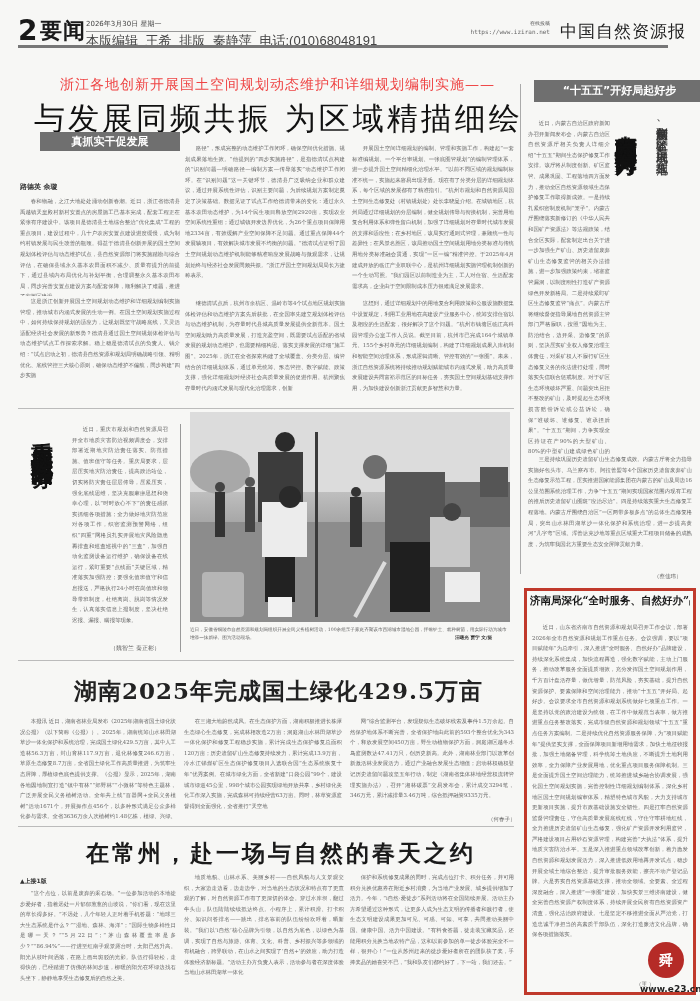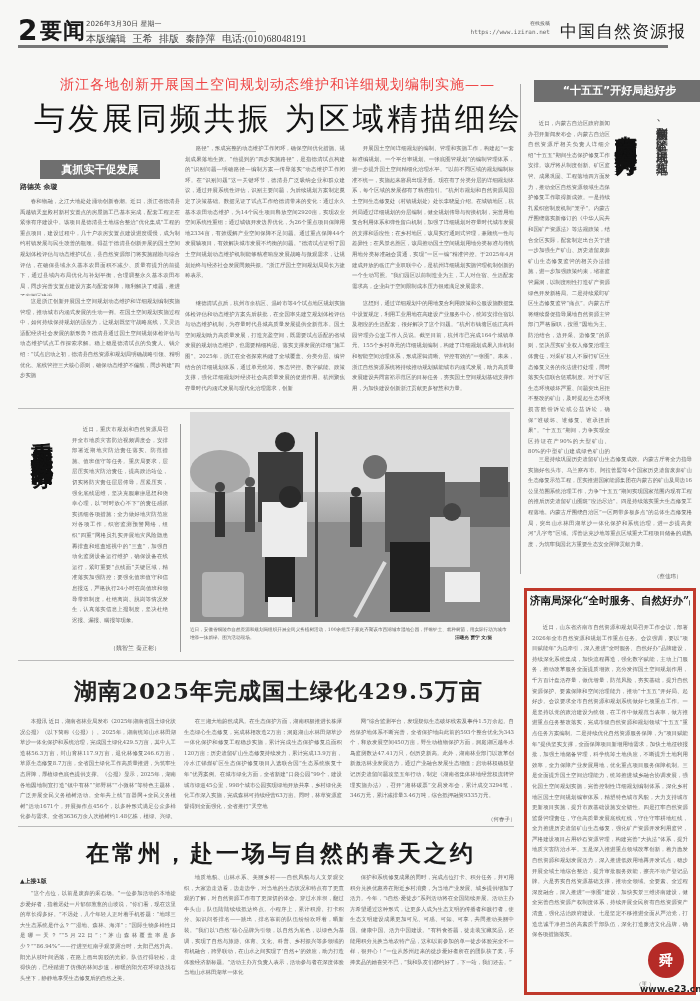--- a/index.html
+++ b/index.html
@@ -2,21 +2,21 @@
 <html><head>
 <meta charset="utf-8">
 <style>
   *{box-sizing:border-box;margin:0;padding:0}
   html,body{width:700px;height:1001px;background:#f7f7f5;overflow:hidden}
   body{position:relative;font-family:"DejaVu Serif",serif;color:#333}
   .abs{position:absolute}
   .masthead-num{left:18px;top:14px;font-family:"DejaVu Sans",sans-serif;font-weight:bold;font-size:28px;color:#1a1a1a}
   .masthead-name{left:40px;top:16px;font-family:"DejaVu Sans",sans-serif;font-weight:bold;font-size:22px;color:#1a1a1a;letter-spacing:1px}
   .meta1{left:86px;top:19px;font-size:7px;color:#444;font-family:"DejaVu Sans",sans-serif;border-bottom:1px solid #999;padding-bottom:2px;width:170px}
-  .meta2{left:86px;top:32px;font-size:10px;color:#444;font-family:Liberation Serif, serif;word-spacing:4px}
+  .meta2{left:86px;top:32px;font-size:13px;color:#444;font-family:Liberation Sans, sans-serif;word-spacing:4px}
   .site{left:470px;top:20px;font-size:5px;color:#555;text-align:right;width:80px;font-family:"DejaVu Sans",sans-serif}
   .site2{left:470px;top:28px;font-size:6px;color:#666;text-align:right;width:80px;font-family:"DejaVu Sans Mono",monospace}
   .paper-name{left:560px;top:20px;font-size:17px;font-weight:normal;color:#222;letter-spacing:1px}
   .rule-top{left:18px;top:45px;width:650px;height:3px;background:#777}
   .kicker{left:60px;top:76px;font-size:14px;color:#ef4444;letter-spacing:1px}
   .headline{left:34px;top:98px;font-family:"DejaVu Sans",sans-serif;font-weight:normal;font-size:31px;color:#111;letter-spacing:3px;white-space:nowrap}
   .col-text{font-size:5.4px;line-height:10.6px;color:#666;text-align:justify;overflow:hidden}
   .tag-box{background:#6f6f6f;color:#fff;font-family:"DejaVu Sans",sans-serif;font-weight:bold;text-align:center}
   .byline{font-size:7px;font-weight:bold;color:#333;font-family:"DejaVu Sans",sans-serif}
   .vhead{writing-mode:vertical-rl;font-weight:bold;color:#111}
@@ -36,21 +36,21 @@
 <div class="abs meta1">2026年3月30日 星期一</div>
 <div class="abs meta2">本版编辑 王希 排版 秦静萍 电话:(010)68048191</div>
 <div class="abs site">在线投稿</div>
 <div class="abs site2">https://www.iziran.net</div>
 <div class="abs paper-name">中国自然资源报</div>
 <div class="abs rule-top"></div>
 
 <div class="abs kicker">浙江各地创新开展国土空间规划动态维护和详细规划编制实施——</div>
 <div class="abs headline">与发展同频共振  为区域精描细绘</div>
 
-<div class="abs tag-box" style="left:40px;top:160px;width:120px;height:19px;line-height:19px;font-size:11px">真抓实干促发展</div>
+<div class="abs tag-box" style="left:40px;top:132px;width:140px;height:19px;line-height:19px;font-size:11px">真抓实干促发展</div>
 <div class="abs byline" style="left:20px;top:182px">路德英 余璇</div>
 
 <div class="abs col-text" style="left:20px;top:196px;width:160px;height:100px;text-indent:2em">春和物融，之江大地处处涌动创新春潮。近日，浙江省德清县禹越镇天皇殿村新村安置点的房屋施工已基本完成，配套工程正在紧张有序建设中。该项目是德清县土地综合整治“优化集成”工程的重点项目，建设过程中，几十户农房安置点建设进度缓慢，成为制约村镇发展与民生改善的瓶颈。得益于德清县创新开展的国土空间规划体检评估与动态维护试点，县自然资源部门将实施踏勘与综合评估，在确保县域永久基本农田面积不减少、质量有提升的前提下，通过县域内布局优化与补划平衡，合理调整永久基本农田布局，同步完善安置点建设方案与配套保障，顺利解决了难题，推进了安置区建设。</div>
 <div class="abs col-text" style="left:20px;top:296px;width:160px;height:106px;text-indent:2em">这是浙江创新开展国土空间规划动态维护和详细规划编制实施管理，推动城市内涵式发展的生动一例。在国土空间规划实施过程中，如何持续保持规划的适应力，让规划既坚守战略底线，又灵活适配经济社会发展的新形势？德清县通过国土空间规划体检评估与动态维护试点工作探索求解。稳上稳是德清试点的负责人、钱介绍：“试点启动之初，德清县自然资源和规划局明确战略引领、精明优化、底线管控三大核心原则，确保动态维护不偏航，同步构建“四步实施</div>
 <div class="abs col-text" style="left:185px;top:143px;width:160px;height:155px;text-indent:2em">路径”，形成完整的动态维护工作闭环，确保空间优化措施、规划成果落地生效。”他提到的“四步实施路径”，是指德清试点构建的“识别问题—明确路径—编制方案—传导落实”动态维护工作闭环。在“识别问题”这一关键环节，德清县广泛吸纳企业和群众建议，通过开展系统性评估，识别主要问题，为后续规划方案制定奠定了决策基础。数据见证了试点工作给德清带来的变化：通过永久基本农田动态维护，为14个民生项目释放空间2920亩，实现农业空间系统性重组；通过城镇开发边界优化，为26个重点项目保障用地2334亩，有效缓解产业空间保障不足问题。通过重点保障44个发展轴项目，有效解决城市发展不均衡的问题。“德清试点证明了国土空间规划动态维护机制能够精准响应发展战略与微观需求，让规划始终与经济社会发展同频共振。”浙江厅国土空间规划局局长方捷称表示。</div>
 <div class="abs col-text" style="left:185px;top:298px;width:160px;height:104px;text-indent:2em">继德清试点后，杭州市余杭区、温岭市等4个试点地区规划实施体检评估和动态维护方案先后获批，在全国率先建立规划体检评估与动态维护机制，为存量时代县城高质量发展提供全新范本。国土空间规划助力高质量发展，打造充盈空间，既需要试点适配的省域发展的规划动态维护，也需要精细构思、落实支撑发展的详细“施工图”。2025年，浙江在全省探索构建了全域覆盖、分类分层、编管结合的详细规划体系，通过单元统筹、形态管控、数字赋能、政策支撑，强化详细规划对经济社会高质量发展的促进作用。杭州聚焦存量时代内涵式发展与现代化治理需求，创新</div>
 <div class="abs col-text" style="left:352px;top:143px;width:162px;height:155px;text-indent:2em">开展国土空间详细规划的编制、管理和实施工作，构建起“一套标准编规划、一个平台审规划、一张底图管规划”的编制管理体系，进一步提升国土空间精细化治理水平。“以前不同区域的规划编制标准不统一，实施起来容易出现矛盾。现在有了分类分层的详细规划体系，每个区域的发展都有了精准指引。”杭州市规划和自然资源局国土空间生态修复处（村镇规划处）处长李晓曼介绍。在城镇地区，杭州局通过详细规划的分层编制，健全规划传导与衔接机制，完善用地复合利用体系和弹性留白机制，加强了详细规划对存量时代城市发展的支撑和适应性；在乡村地区，该局实行通则式管理，兼顾统一性与差异性；在风景名胜区，该局推动国土空间规划用地分类标准与传统用地分类标准融会贯通，实现“一区一编”精准管控。于2025年4月建成开放的临江产业双联中心，是杭州详细规划实施管理机制创新的一个生动写照。“我们园区以前制造业为主，工人对住宿、生活配套需求高，企业由于空间限制成本压力很难满足发展需求。</div>
 <div class="abs col-text" style="left:352px;top:298px;width:162px;height:104px;text-indent:2em">这想到，通过详细规划中的用地复合利用政策和公服设施数据集中设置规定，利用工业用地在高建设产业服务中心，统筹安排住宿以及相应的生活配套，很好解决了这个问题。”杭州市钱塘区临江高科园管理办公室工作人员说。截至目前，杭州市已完成164个城镇单元、155个乡村单元的详细规划编制，构建了详细规划成果入库机制和智能空间治理体系，形成逻辑清晰、管控有效的“一张图”。未来，浙江自然资源系统将持续推动规划赋能城市内涵式发展，助力高质量发展建设共同富裕示范区的目标任务，夯实国土空间规划基础支撑作用，为加快建设创新浙江贡献更多智慧和力量。</div>
 
 <div class="abs hr" style="left:18px;top:408px;width:496px"></div>

